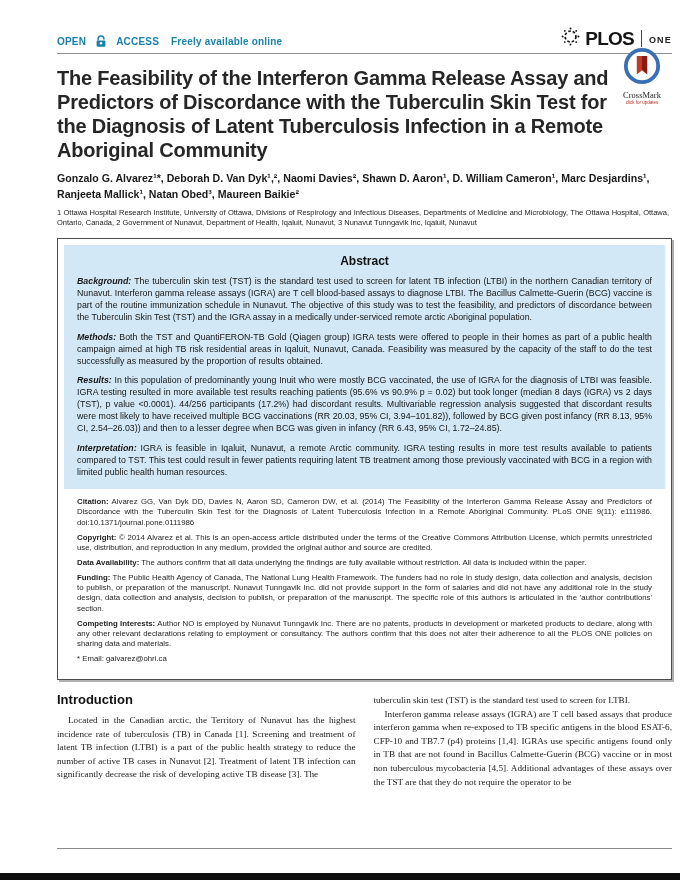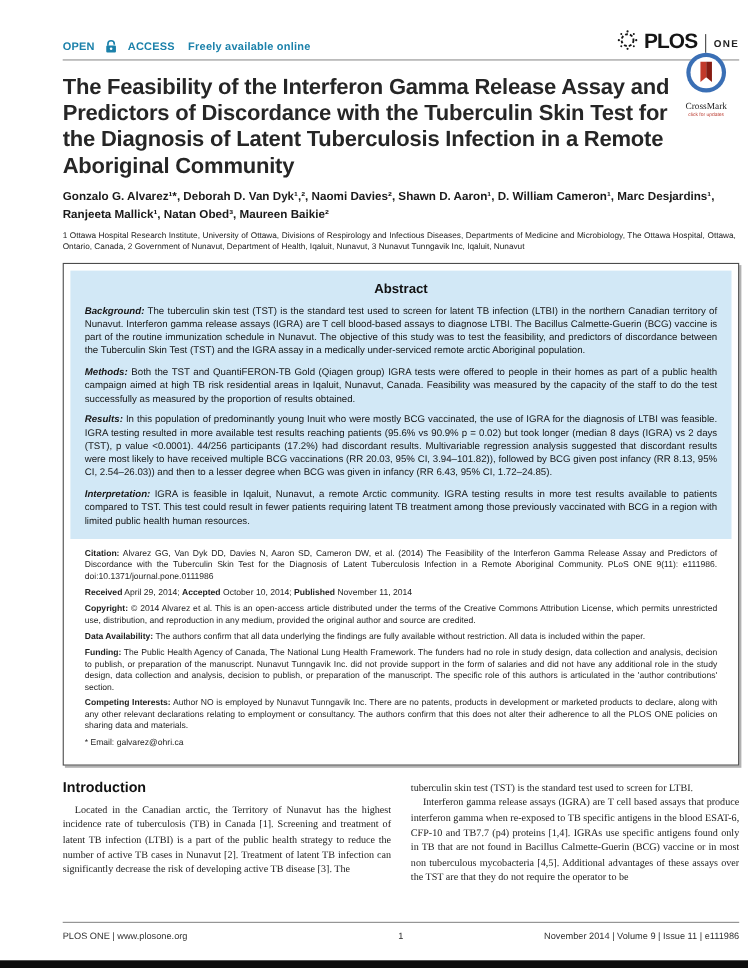--- a/index.html
+++ b/index.html
@@ -150,23 +150,20 @@
         <span>IGRA is feasible in Iqaluit, Nunavut, a remote Arctic community. IGRA testing results in more test results available to patients compared to TST. This test could result in fewer patients requiring latent TB treatment among those previously vaccinated with BCG in a region with limited public health human resources.</span>
       </p>
     </div>
 
     <div class="meta-section">
       <p class="meta-para">
         <span class="meta-label">Citation:</span>
         <span>Alvarez GG, Van Dyk DD, Davies N, Aaron SD, Cameron DW, et al. (2014) The Feasibility of the Interferon Gamma Release Assay and Predictors of Discordance with the Tuberculin Skin Test for the Diagnosis of Latent Tuberculosis Infection in a Remote Aboriginal Community. PLoS ONE 9(11): e111986. doi:10.1371/journal.pone.0111986</span>
       </p>
       <p class="meta-para">
-        <span class="meta-label">Received</span><span> April 29, 2014; </span><span class="meta-label">Accepted</span><span> October 10, 2014; </span><span class="meta-label">Published</span><span> November 11, 2014</span>
-      </p>
-      <p class="meta-para">
         <span class="meta-label">Copyright:</span>
         <span>© 2014 Alvarez et al. This is an open-access article distributed under the terms of the Creative Commons Attribution License, which permits unrestricted use, distribution, and reproduction in any medium, provided the original author and source are credited.</span>
       </p>
       <p class="meta-para">
         <span class="meta-label">Data Availability:</span>
         <span>The authors confirm that all data underlying the findings are fully available without restriction. All data is included within the paper.</span>
       </p>
       <p class="meta-para">
         <span class="meta-label">Funding:</span>
         <span>The Public Health Agency of Canada, The National Lung Health Framework. The funders had no role in study design, data collection and analysis, decision to publish, or preparation of the manuscript. Nunavut Tunngavik Inc. did not provide support in the form of salaries and did not have any additional role in the study design, data collection and analysis, decision to publish, or preparation of the manuscript. The specific role of this authors is articulated in the 'author contributions' section.</span>
@@ -187,20 +184,15 @@
     <div class="intro-col col2-offset">
       <p class="body-para">tuberculin skin test (TST) is the standard test used to screen for LTBI.</p>
       <p class="body-para indent">Interferon gamma release assays (IGRA) are T cell based assays that produce interferon gamma when re-exposed to TB specific antigens in the blood ESAT-6, CFP-10 and TB7.7 (p4) proteins [1,4]. IGRAs use specific antigens found only in TB that are not found in Bacillus Calmette-Guerin (BCG) vaccine or in most non tuberculous mycobacteria [4,5]. Additional advantages of these assays over the TST are that they do not require the operator to be</p>
     </div>
   </div>
 
 </div>
 
 <div class="page-footer">
   <div class="footer-rule"></div>
-  <div class="footer-row">
-    <span class="footer-left">PLOS ONE | www.plosone.org</span>
-    <span class="footer-center">1</span>
-    <span class="footer-right">November 2014 | Volume 9 | Issue 11 | e111986</span>
-  </div>
 </div>
 
 <div class="bottom-bar"></div>
 
 </body></html>

